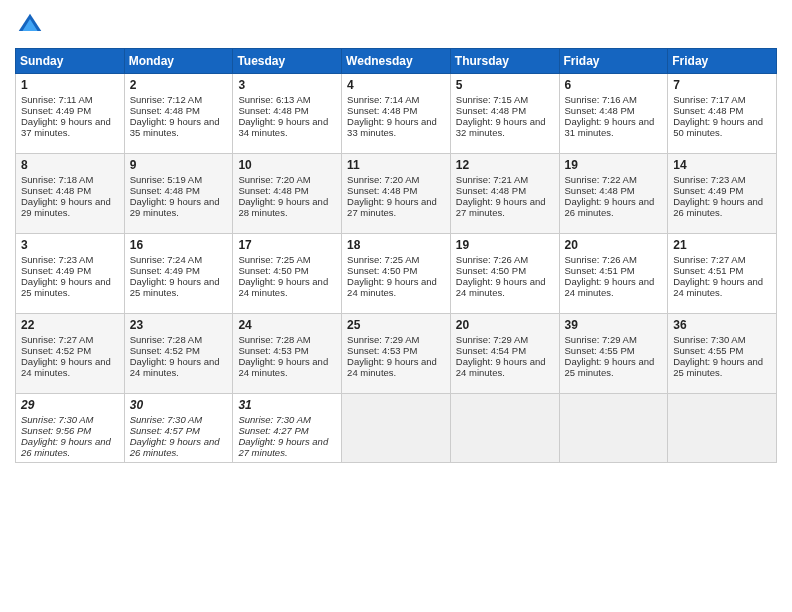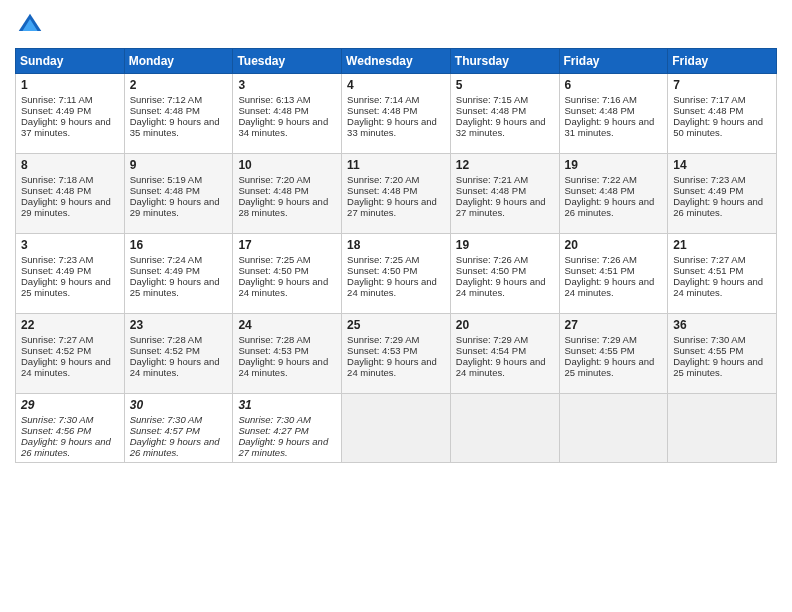--- a/index.html
+++ b/index.html
@@ -284,37 +284,37 @@
         <span>Sunset: 4:53 PM</span><br>
         <span>Daylight: 9 hours and 24 minutes.</span>
       </td>
           <td>
         <span class="day-num">20</span>
         <span>Sunrise: 7:29 AM</span><br>
         <span>Sunset: 4:54 PM</span><br>
         <span>Daylight: 9 hours and 24 minutes.</span>
       </td>
           <td>
-        <span class="day-num">27</span>
+        <span class="day-num">39</span>
         <span>Sunrise: 7:29 AM</span><br>
         <span>Sunset: 4:55 PM</span><br>
         <span>Daylight: 9 hours and 25 minutes.</span>
       </td>
           <td>
         <span class="day-num">36</span>
         <span>Sunrise: 7:30 AM</span><br>
         <span>Sunset: 4:55 PM</span><br>
         <span>Daylight: 9 hours and 25 minutes.</span>
       </td>
         </tr>
         <tr class="last-row">
           <td>
         <span class="day-num">29</span>
         <span>Sunrise: 7:30 AM</span><br>
-        <span>Sunset: 4:56 PM</span><br>
+        <span>Sunset: 9:56 PM</span><br>
         <span>Daylight: 9 hours and 26 minutes.</span>
       </td>
           <td>
         <span class="day-num">30</span>
         <span>Sunrise: 7:30 AM</span><br>
         <span>Sunset: 4:57 PM</span><br>
         <span>Daylight: 9 hours and 26 minutes.</span>
       </td>
           <td>
         <span class="day-num">31</span>

